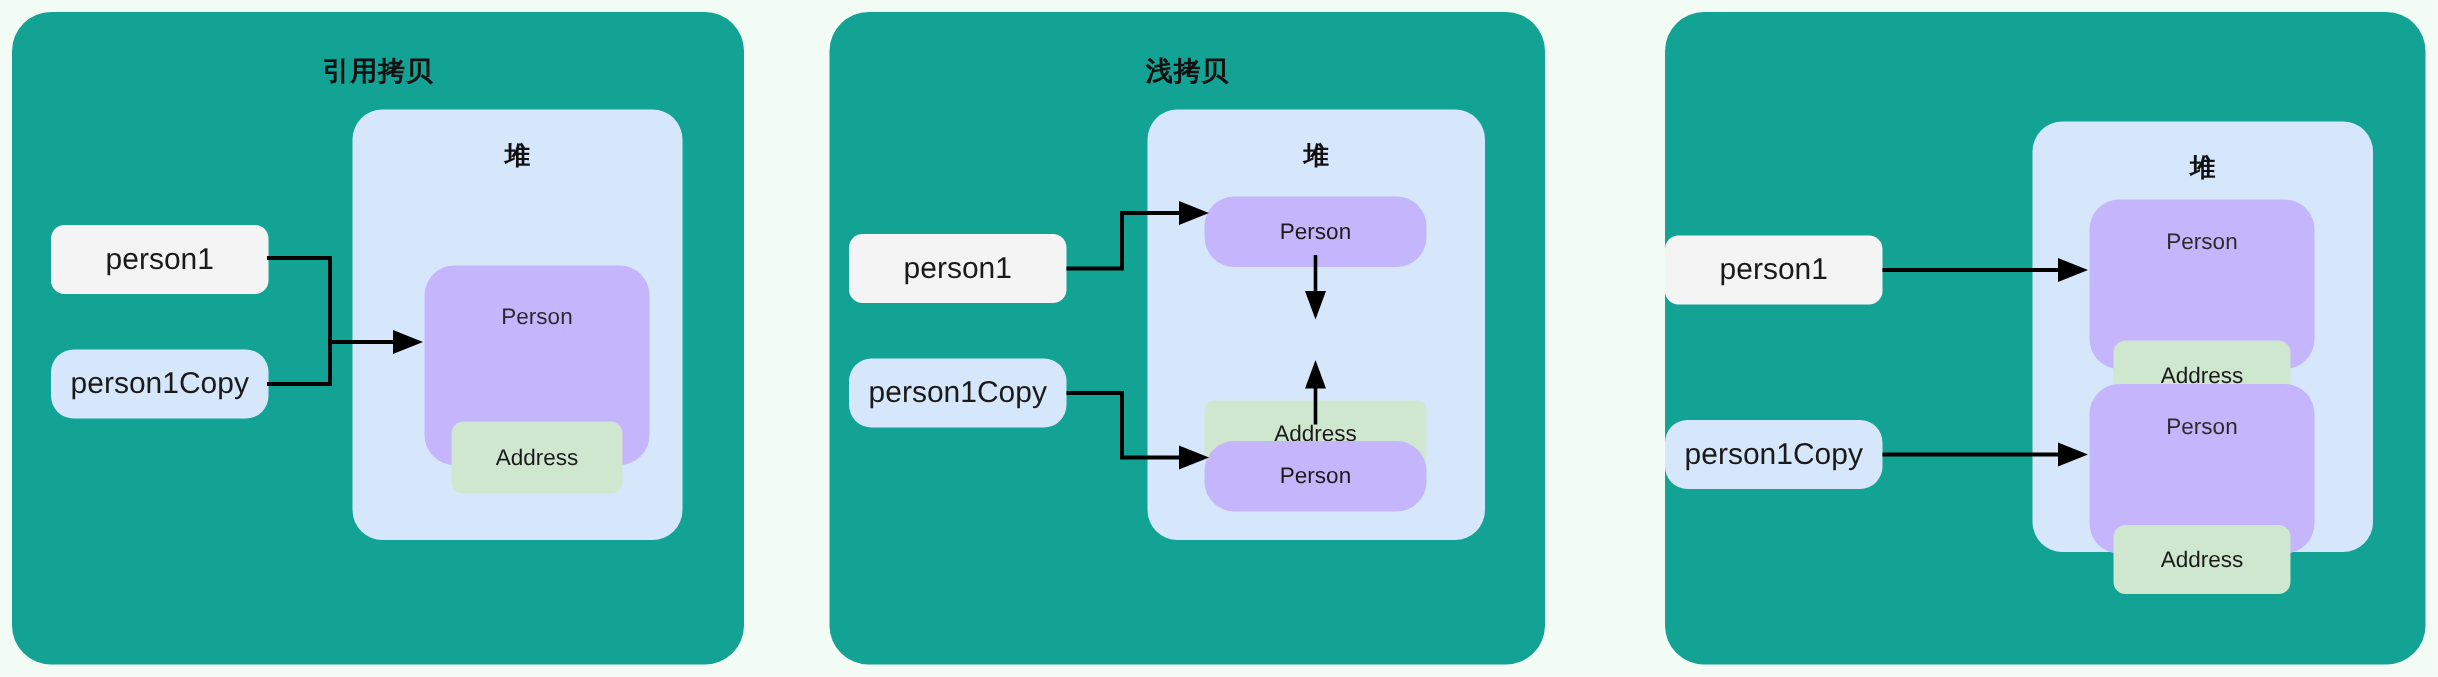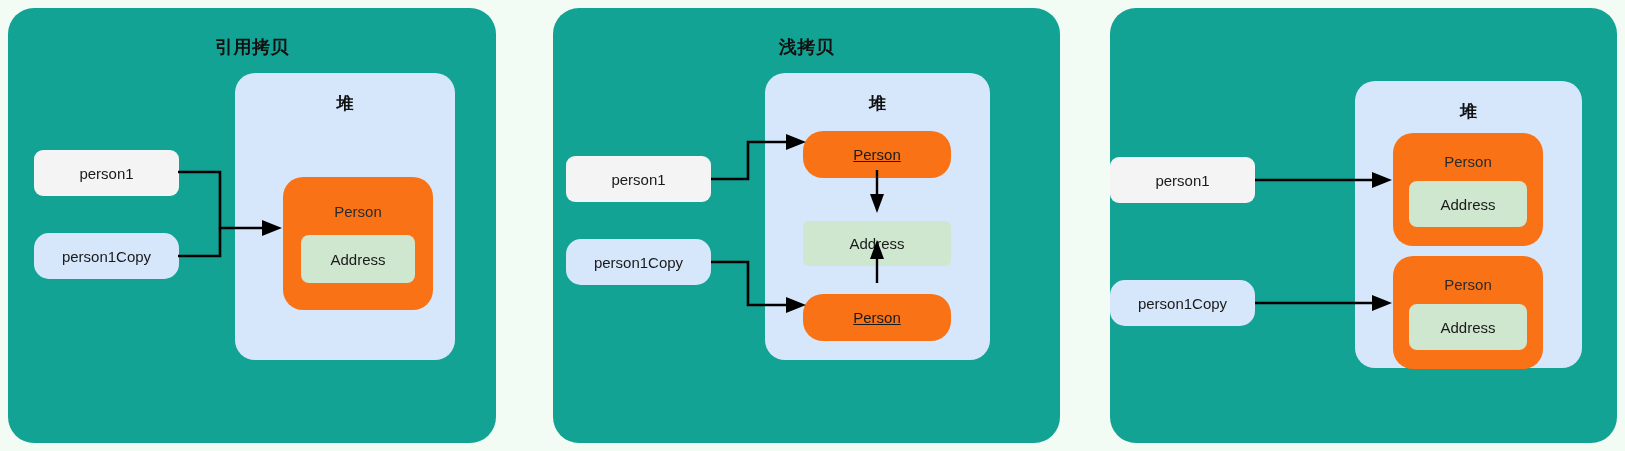--- a/index.html
+++ b/index.html
@@ -50,33 +50,32 @@
     font-size: 17px;
     line-height: 20px;
   }
 
   .varbox {
     position: absolute;
     border-radius: 9px;
     display: flex;
     align-items: center;
     justify-content: center;
-    font-size: 15px;
+    font-size: 20px;
     color: #1a1a1a;
     box-sizing: border-box;
   }
   .varbox.gray  { background: #f4f4f4; }
   .varbox.blue  { background: #d6e7fb; border-radius: 15px; }
 
   .personbox {
     position: absolute;
-    background: #f97316;
+    background: #c4b5fd;
     border-radius: 20px;
     box-sizing: border-box;
-    text-decoration: underline;
   }
   .personbox .plabel {
     position: absolute;
     left: 0;
     right: 0;
     text-align: center;
     font-size: 15px;
     color: #2b2b2b;
   }
   .personbox.plain {
@@ -90,20 +89,21 @@
   .addrbox {
     position: absolute;
     background: #cfe6cf;
     border-radius: 8px;
     display: flex;
     align-items: center;
     justify-content: center;
     font-size: 15px;
     color: #1a1a1a;
     box-sizing: border-box;
+    margin-top: 46px;
   }
   .addrbox.flat { border-radius: 6px; }
 
   .connector {
     position: absolute;
     left: 0;
     top: 0;
     width: 1625px;
     height: 451px;
     pointer-events: none;
@@ -134,21 +134,21 @@
 
   <svg class="connector">
 
     <path d="M178 172 L220 172 L220 228 L262 228" stroke="#000000" stroke-width="2.6" fill="none"></path>
 
     <path d="M178 256 L220 256 L220 228" stroke="#000000" stroke-width="2.6" fill="none"></path>
 
     <polygon points="282,228 262,220 262,236" fill="#000000"></polygon>
   </svg>
 
-  <div class="panel" style="left:553px; top:8px; width:477px; height:435px;padding-left:30px;">
+  <div class="panel" style="left:553px; top:8px; width:477px; height:435px;">
     <div class="panel-title" style="top:28px;">浅拷贝</div>
 
     <div class="heap" style="left:212px; top:65px; width:225px; height:287px;">
       <div class="heap-title" style="top:21px;">堆</div>
 
       <div class="personbox plain" style="left:38px; top:58px; width:148px; height:47px;">Person</div>
 
       <div class="addrbox flat" style="left:38px; top:148px; width:148px; height:45px;">Address</div>
 
       <div class="personbox plain" style="left:38px; top:221px; width:148px; height:47px;">Person</div>

